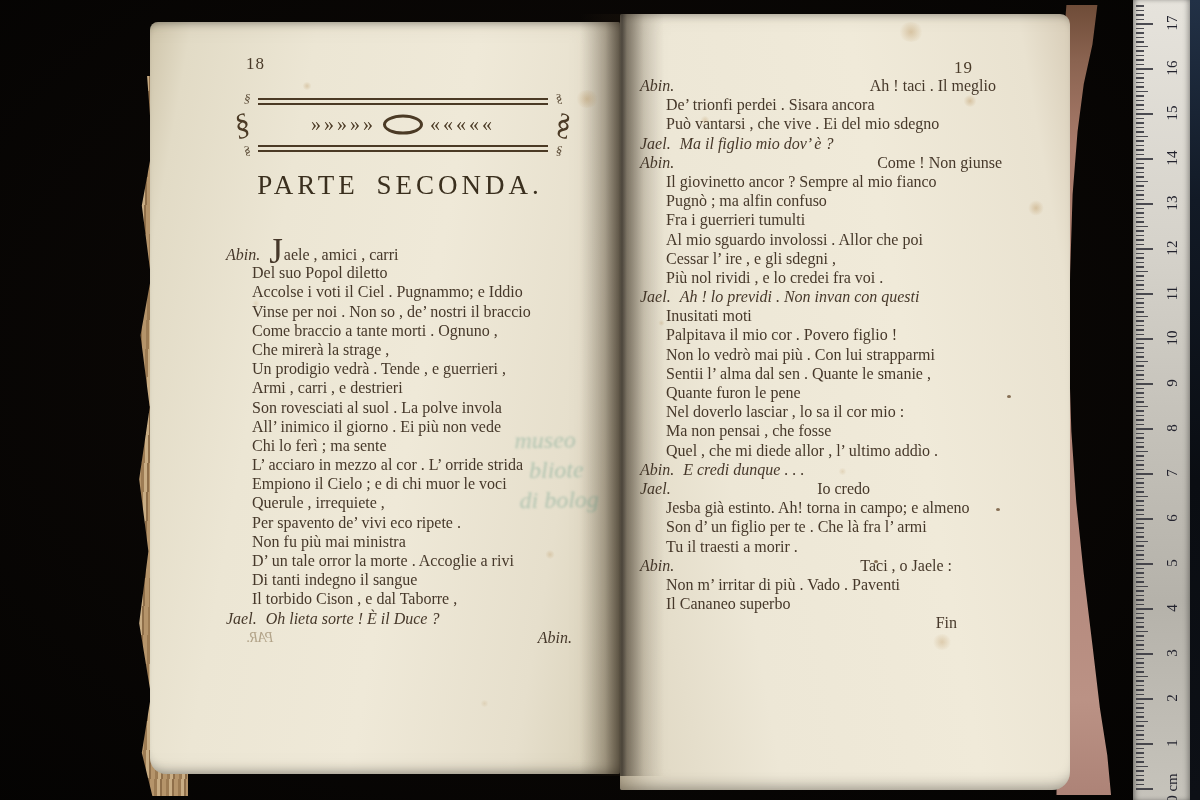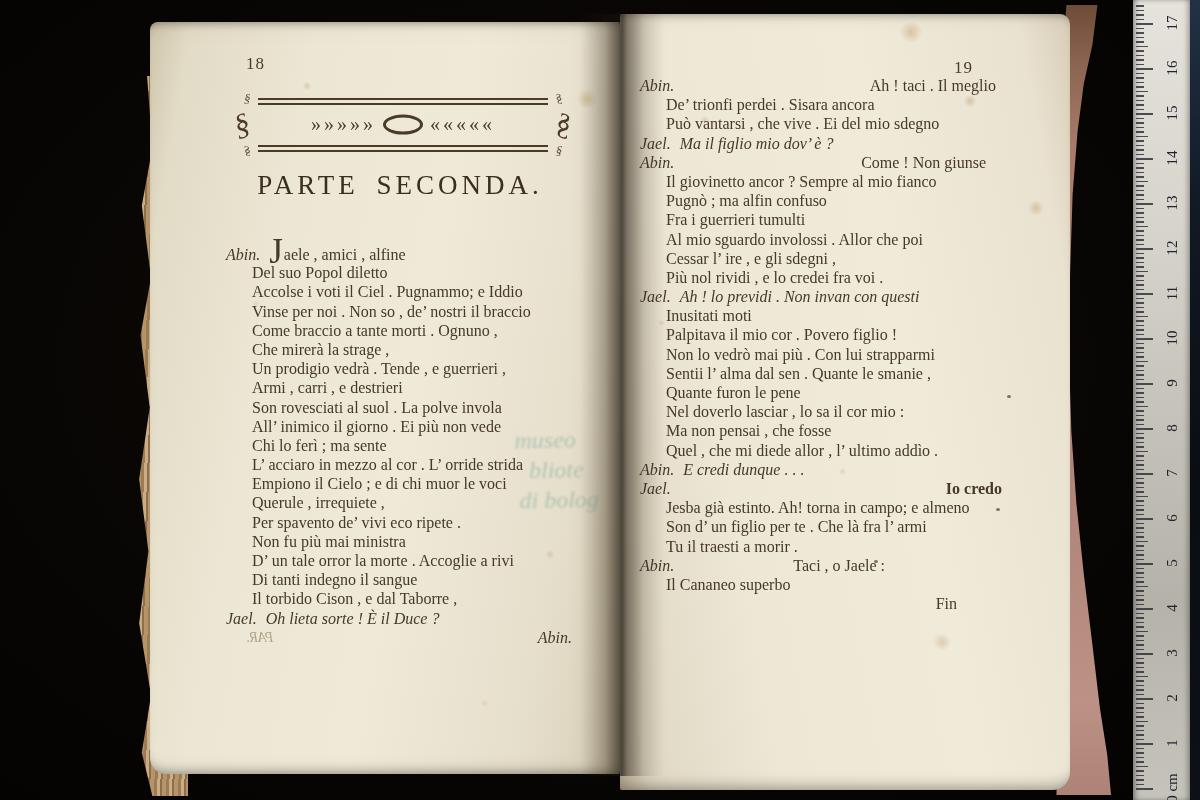--- a/index.html
+++ b/index.html
@@ -96,21 +96,21 @@
       <span class="orn-end orn-end-r">§</span>
       <div class="orn-center">
         <span>»»»»»</span>
         <span class="orn-oval"></span>
         <span>«««««</span>
       </div>
     </div>
 
     <div class="heading">PARTE SECONDA.</div>
     <div class="verse-block vb-left" id="left-lines">
-        <div class="line open"><span class="speaker">Abin.</span><span class="drop">J</span><span class="txt">aele , amici , alfine</span></div>
+        <div class="line open"><span class="speaker">Abin.</span><span class="drop">J</span><span class="txt">aele , amici , carri</span></div>
         <div class="line verse"><span class="txt">Del suo Popol diletto</span></div>
         <div class="line verse"><span class="txt">Accolse i voti il Ciel . Pugnammo; e Iddio</span></div>
         <div class="line verse"><span class="txt">Vinse per noi . Non so , de’ nostri il braccio</span></div>
         <div class="line verse"><span class="txt">Come braccio a tante morti . Ognuno ,</span></div>
         <div class="line verse"><span class="txt">Che mirerà la strage ,</span></div>
         <div class="line verse"><span class="txt">Un prodigio vedrà . Tende , e guerrieri ,</span></div>
         <div class="line verse"><span class="txt">Armi , carri , e destrieri</span></div>
         <div class="line verse"><span class="txt">Son rovesciati al suol . La polve invola</span></div>
         <div class="line verse"><span class="txt">All’ inimico il giorno . Ei più non vede</span></div>
         <div class="line verse"><span class="txt">Chi lo ferì ; ma sente</span></div>
@@ -127,42 +127,43 @@
       </div>
   </div>
 
   <div class="page page-right">
     <div class="pagenum pn-right">19</div>
     <div class="verse-block vb-right" id="right-lines">
         <div class="line split"><span class="speaker">Abin.</span><span class="fill"></span><span class="txt" style="margin-right: 6px;">Ah ! taci . Il meglio</span></div>
         <div class="line verse"><span class="txt">De’ trionfi perdei . Sisara ancora</span></div>
         <div class="line verse"><span class="txt">Può vantarsi , che vive . Ei del mio sdegno</span></div>
         <div class="line speaker"><span class="speaker">Jael.</span><span class="txt">Ma il figlio mio dov’ è ?</span></div>
-        <div class="line split"><span class="speaker">Abin.</span><span class="fill"></span><span class="txt" style="margin-right: 16px;">Come ! Non giunse</span></div>
+        <div class="line split"><span class="speaker">Abin.</span><span class="fill"></span><span class="txt" style="">Come ! Non giunse</span></div>
         <div class="line verse"><span class="txt">Il giovinetto ancor ? Sempre al mio fianco</span></div>
         <div class="line verse"><span class="txt">Pugnò ; ma alfin confuso</span></div>
         <div class="line verse"><span class="txt">Fra i guerrieri tumulti</span></div>
         <div class="line verse"><span class="txt">Al mio sguardo involossi . Allor che poi</span></div>
         <div class="line verse"><span class="txt">Cessar l’ ire , e gli sdegni ,</span></div>
         <div class="line verse"><span class="txt">Più nol rividi , e lo credei fra voi .</span></div>
         <div class="line speaker"><span class="speaker">Jael.</span><span class="txt">Ah ! lo previdi . Non invan con questi</span></div>
         <div class="line verse"><span class="txt">Inusitati moti</span></div>
         <div class="line verse"><span class="txt">Palpitava il mio cor . Povero figlio !</span></div>
         <div class="line verse"><span class="txt">Non lo vedrò mai più . Con lui strapparmi</span></div>
         <div class="line verse"><span class="txt">Sentii l’ alma dal sen . Quante le smanie ,</span></div>
         <div class="line verse"><span class="txt">Quante furon le pene</span></div>
         <div class="line verse"><span class="txt">Nel doverlo lasciar , lo sa il cor mio :</span></div>
         <div class="line verse"><span class="txt">Ma non pensai , che fosse</span></div>
         <div class="line verse"><span class="txt">Quel , che mi diede allor , l’ ultimo addìo .</span></div>
         <div class="line speaker"><span class="speaker">Abin.</span><span class="txt">E credi dunque . . .</span></div>
-        <div class="line split"><span class="speaker">Jael.</span><span class="fill"></span><span class="txt" style=" font-weight: bold;">Io credo</span></div>
+        <div class="line split"><span class="speaker">Jael.</span><span class="fill"></span><span class="txt" style="margin-right: 132px;">Io credo</span></div>
         <div class="line verse"><span class="txt">Jesba già estinto. Ah! torna in campo; e almeno</span></div>
         <div class="line verse"><span class="txt">Son d’ un figlio per te . Che là fra l’ armi</span></div>
         <div class="line verse"><span class="txt">Tu il traesti a morir .</span></div>
-        <div class="line split"><span class="speaker">Abin.</span><span class="fill"></span><span class="txt" style="margin-right: 117px;">Taci , o Jaele :</span></div>
+        <div class="line split"><span class="speaker">Abin.</span><span class="fill"></span><span class="txt" style="margin-right: 50px;">Taci , o Jaele :</span></div>
+        <div class="line verse"><span class="txt">Non m’ irritar di più . Vado . Paventi</span></div>
         <div class="line verse"><span class="txt">Il Cananeo superbo</span></div>
         <div class="line fin"><span class="fill"></span><span class="txt" style="margin-right: 45px;">Fin</span></div>
       </div>
   </div>
 
   <div class="gutter"></div>
 
   <div class="ghost-stamp">
     <div class="gs1">museo</div>
     <div class="gs2">bliote</div>

